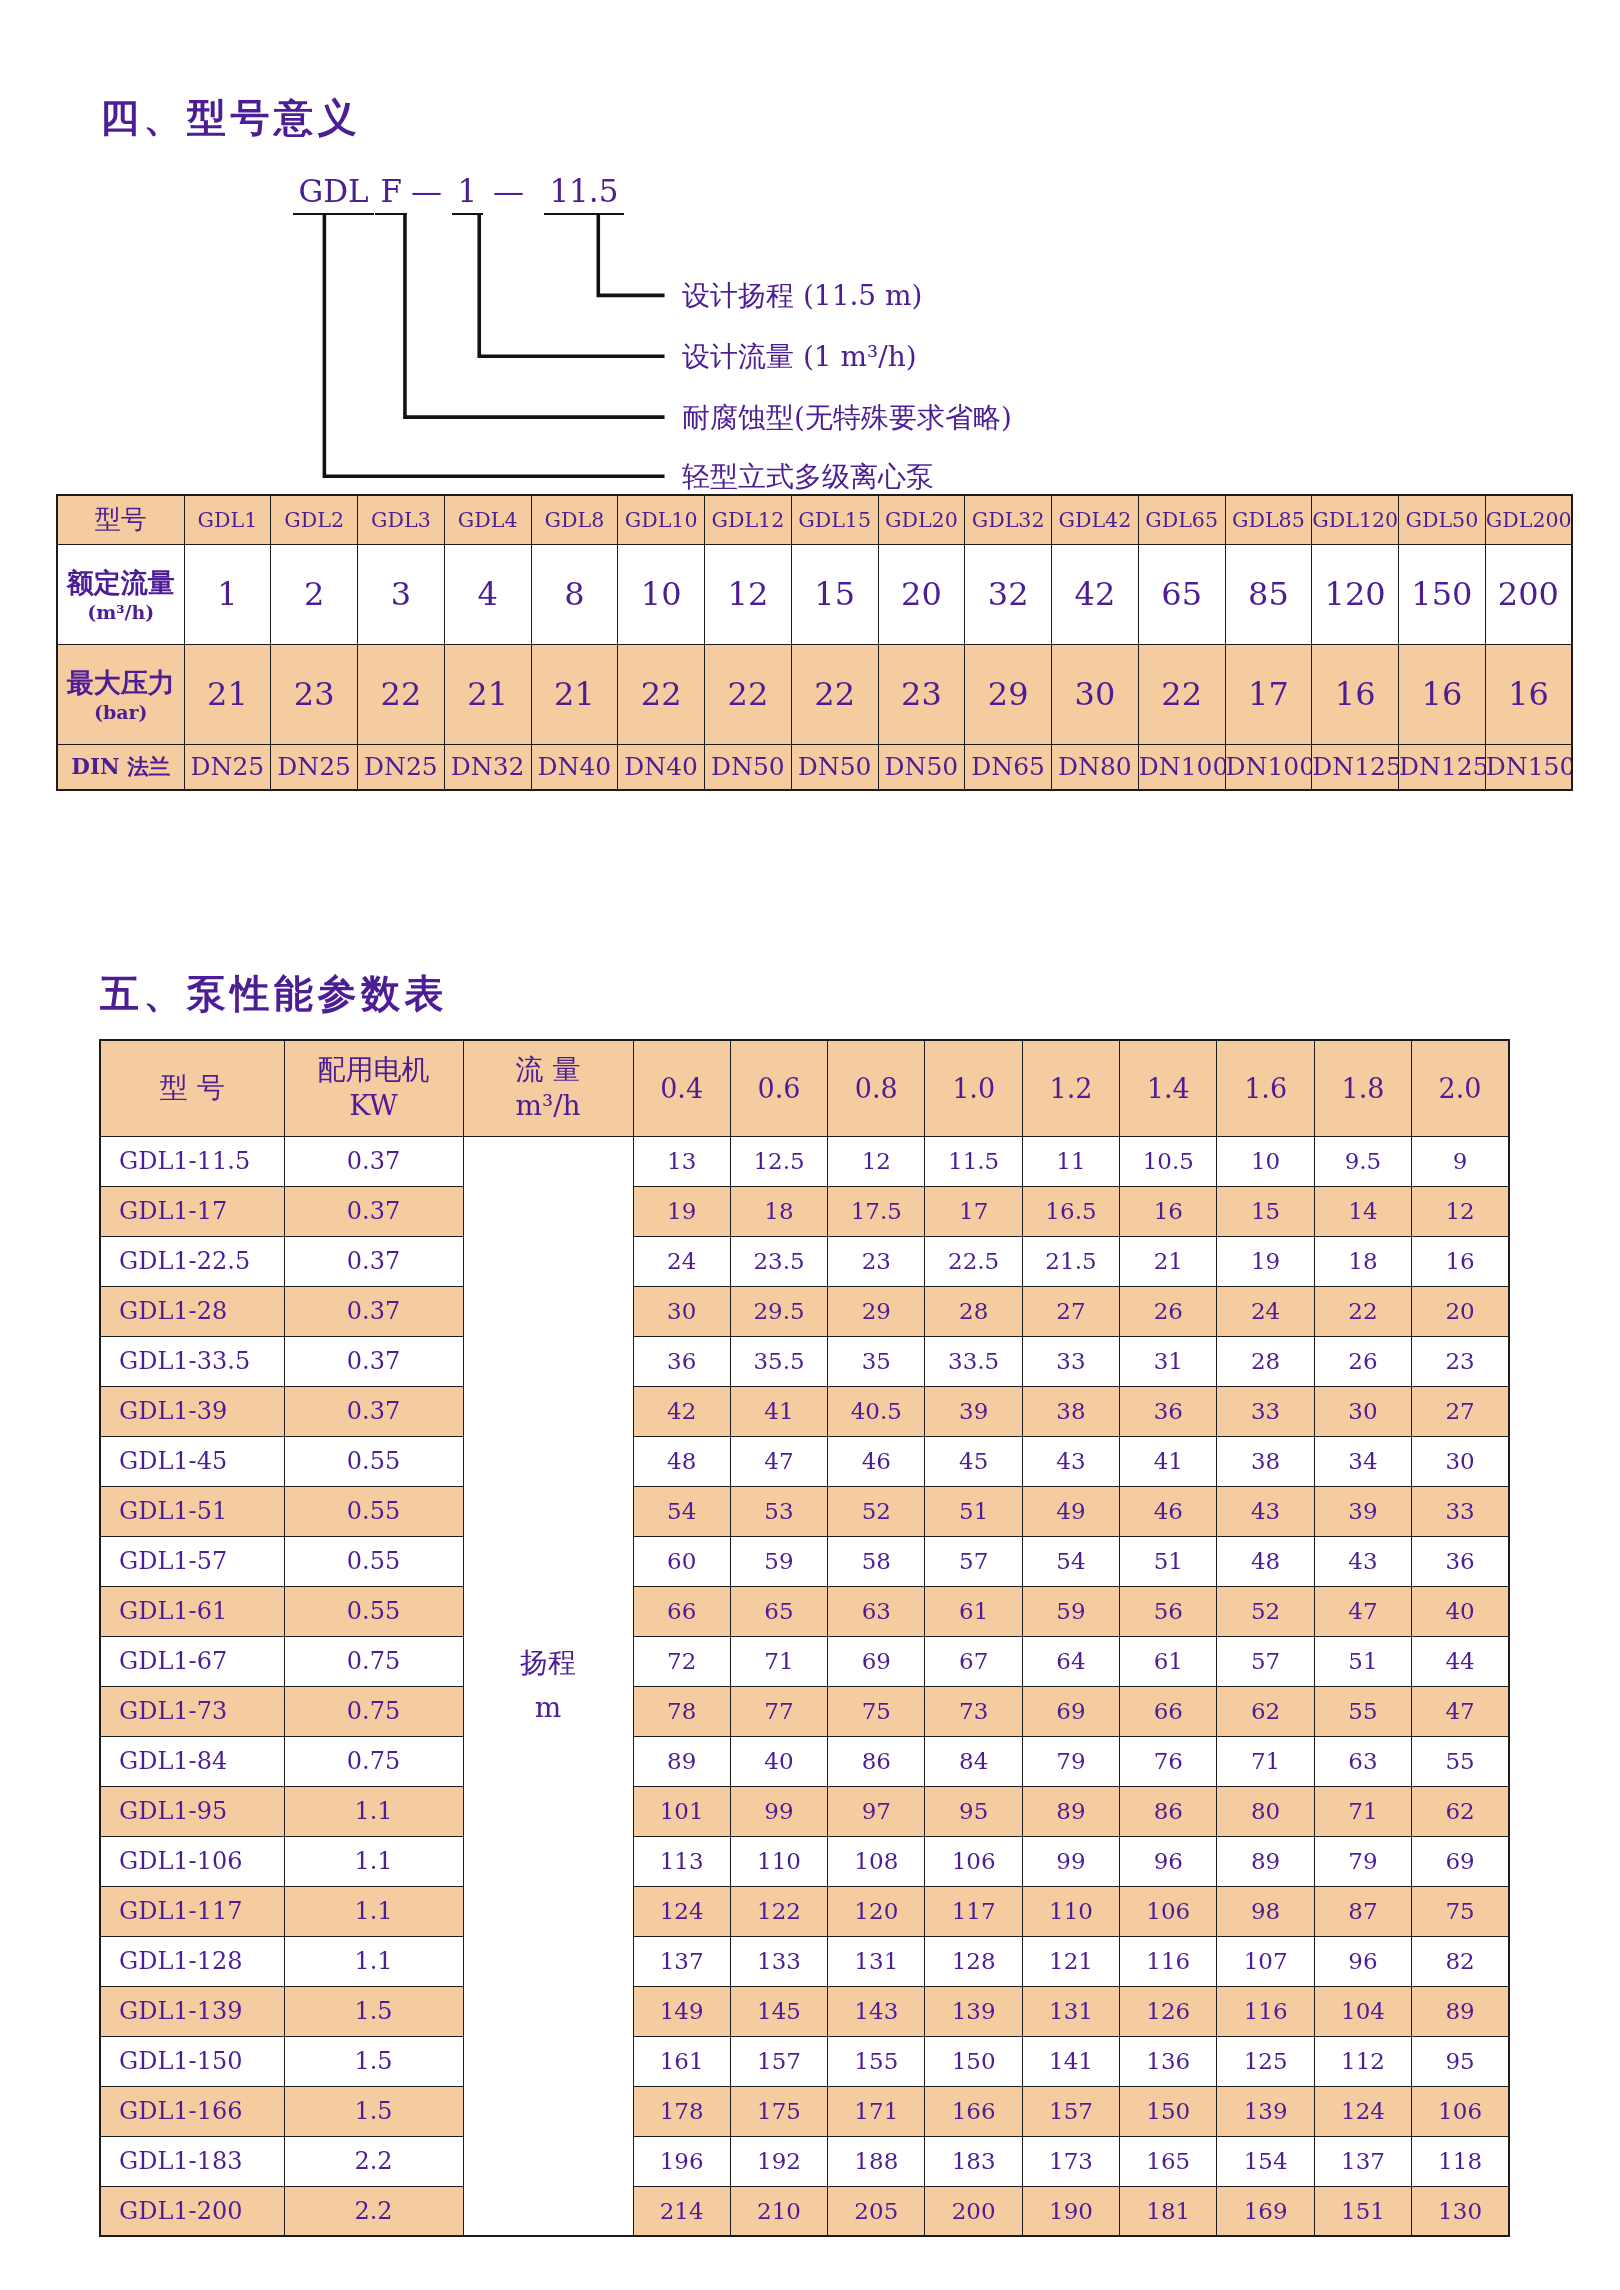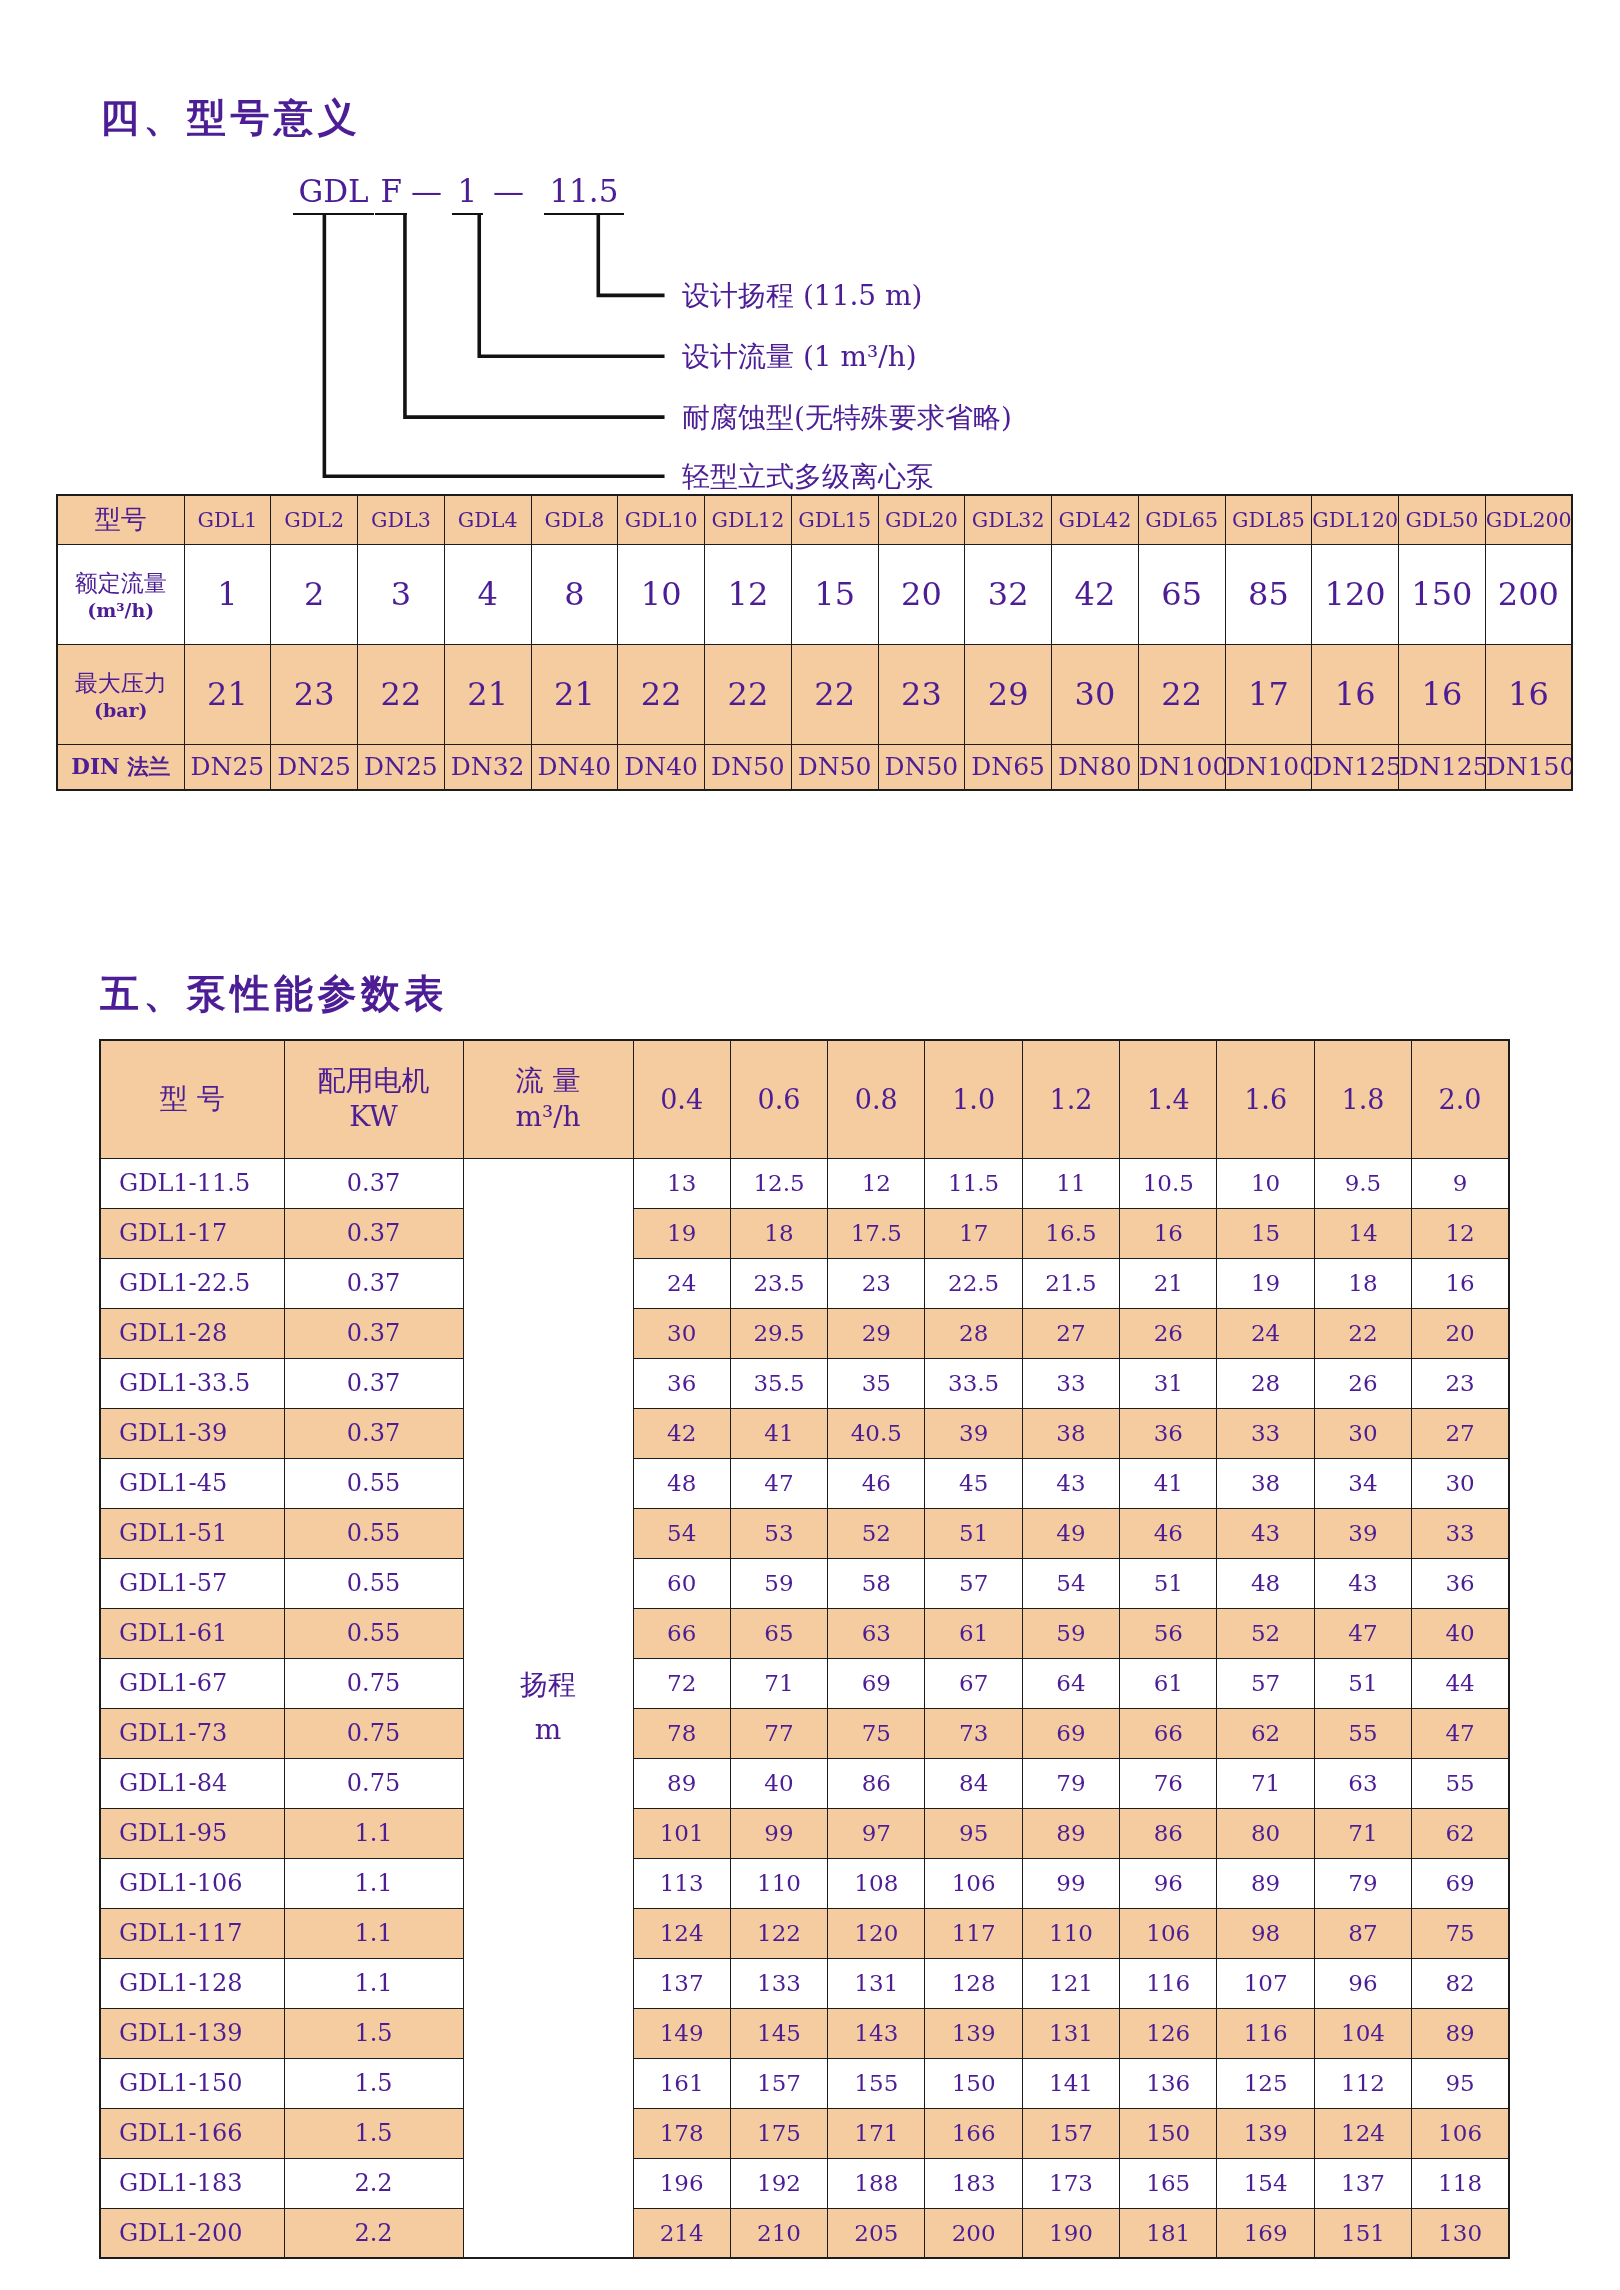--- a/index.html
+++ b/index.html
@@ -41,27 +41,27 @@
   
   #spec-table{position:absolute;left:56px;top:494px;width:1517px;}
   #spec-table tr.hdr{height:49px;}
   #spec-table tr.big{height:100px;}
   #spec-table tr.din{height:46px;}
   .spec-corner{font-size:26px;font-weight:bold;}
   .spec-model{font-size:20.6px;font-weight:bold;}
   .spec-big-val{font-size:32px;}
   .spec-din-val{font-size:25px;font-weight:bold;}
   .rowlabel-wrap{height:100%;display:flex;flex-direction:column;justify-content:space-evenly;align-items:center;}
-  .rl-main{font-size:23px;font-weight:normal;}
+  .rl-main{font-size:27px;font-weight:bold;}
   .rl-sub{font-size:19px;font-weight:bold;}
   .rl-single{font-size:21.5px;font-weight:bold;}
 
   
   #perf-table{position:absolute;left:99px;top:1039px;width:1411px;}
-  #perf-table tr.hdr{height:118px;}
+  #perf-table tr.hdr{height:96px;}
   #perf-table tbody tr.r{height:50px;padding-left:44px;}
   .perf-h-cjk{font-size:28px;font-weight:bold;line-height:1.3;}
   .perf-h-flow{font-size:27px;font-weight:bold;}
   .perf-model{font-size:24px;text-align:left !important;padding-left:18px !important;}
   .perf-kw{font-size:24px;}
   .perf-val{font-size:23px;}
   .merged-head{background:#ffffff;font-size:28px;font-weight:bold;line-height:1.6;}
 </style>
 </head>
 <body>

